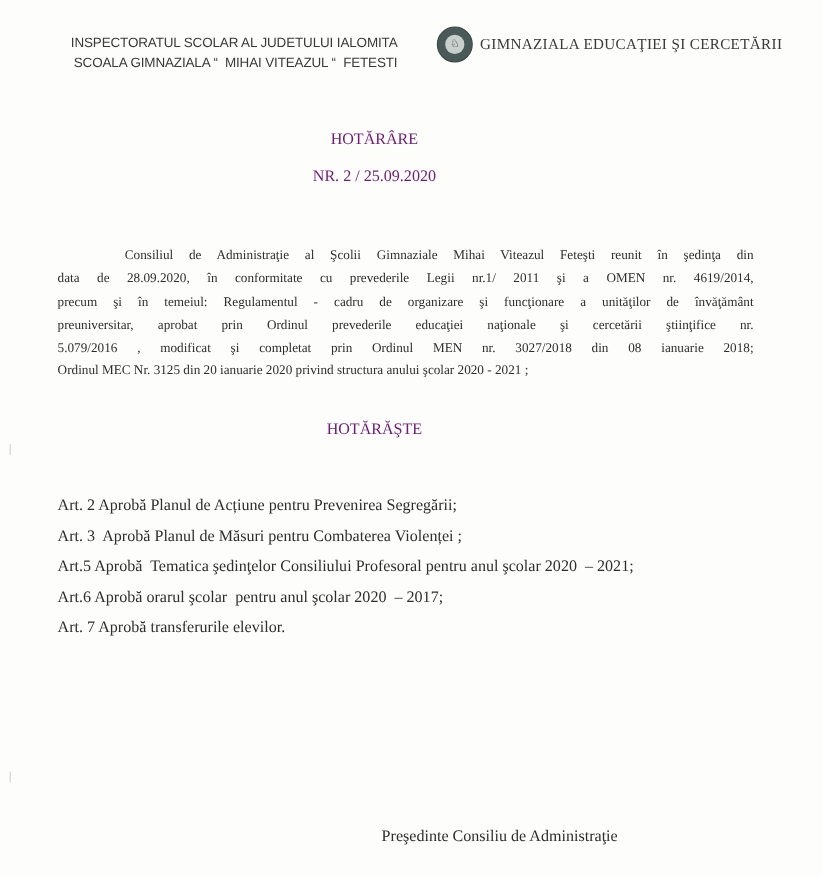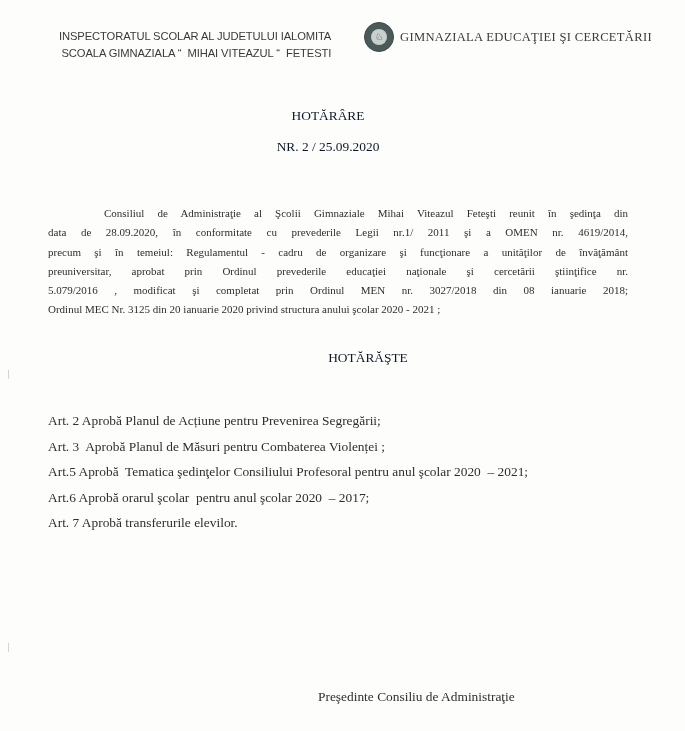--- a/index.html
+++ b/index.html
@@ -31,22 +31,22 @@
     width: 16px; height: 16px; border-radius: 50%;
     background: #c8cfcc; display: flex; align-items: center; justify-content: center;
     font-size: 9px; color: #3c4a48; font-family: "DejaVu Sans", sans-serif;
   }
   .ministry {
     margin-left: 6px;
     font-family: "Liberation Serif", serif;
     font-size: 12.6px; letter-spacing: 0.3px; color: #3a3a3a;
   }
   .center {
-    position: absolute; left: 16px; width: 624px; text-align: center;
-    font-family: "Liberation Serif", serif; font-size: 13.4px; color: #0f172a;
+    position: absolute; left: 0; width: 624px; text-align: center;
+    font-family: "Liberation Serif", serif; font-size: 13.4px; color: #701a75;
   }
   .body-par {
     position: absolute; left: 48px; top: 204px; width: 580px;
     font-family: "Liberation Serif", serif; font-size: 11px;
     line-height: 19.3px; color: #2e2e2e;
   }
   .body-par .ln { display: block; text-align: justify; text-align-last: justify; white-space: nowrap; }
   .body-par .ln.first { text-indent: 56px; }
   .body-par .ln.last { text-align-last: left; }
   .articles {
@@ -82,21 +82,21 @@
 
 <div class="body-par">
   <span class="ln first">Consiliul de Administraţie al Şcolii Gimnaziale Mihai Viteazul Feteşti reunit în şedinţa din</span>
   <span class="ln">data de 28.09.2020, în conformitate cu prevederile Legii nr.1/ 2011 şi a OMEN nr. 4619/2014,</span>
   <span class="ln">precum şi în temeiul:   Regulamentul - cadru de organizare şi funcţionare a unităţilor de învăţământ</span>
   <span class="ln">preuniversitar, aprobat prin Ordinul prevederile educaţiei naţionale şi cercetării ştiinţifice nr.</span>
   <span class="ln">5.079/2016 , modificat şi completat prin Ordinul MEN nr. 3027/2018 din 08 ianuarie 2018;</span>
   <span class="ln last">Ordinul MEC Nr. 3125 din 20 ianuarie 2020 privind structura anului şcolar 2020 - 2021 ;</span>
 </div>
 
-<div class="center" style="top:350px;padding-left:40px;">HOTĂRĂŞTE</div>
+<div class="center" style="top:350px;">HOTĂRĂŞTE</div>
 
 <div class="articles">
   <div class="art">Art. 2 Aprobă Planul de Acțiune pentru Prevenirea Segregării;</div>
   <div class="art">Art. 3  Aprobă Planul de Măsuri pentru Combaterea Violenței ;</div>
   <div class="art">Art.5 Aprobă  Tematica şedinţelor Consiliului Profesoral pentru anul şcolar 2020  – 2021;</div>
   <div class="art">Art.6 Aprobă orarul şcolar  pentru anul şcolar 2020  – 2017;</div>
   <div class="art">Art. 7 Aprobă transferurile elevilor.</div>
 </div>
 
 <div class="sign">Preşedinte Consiliu de Administraţie</div>

